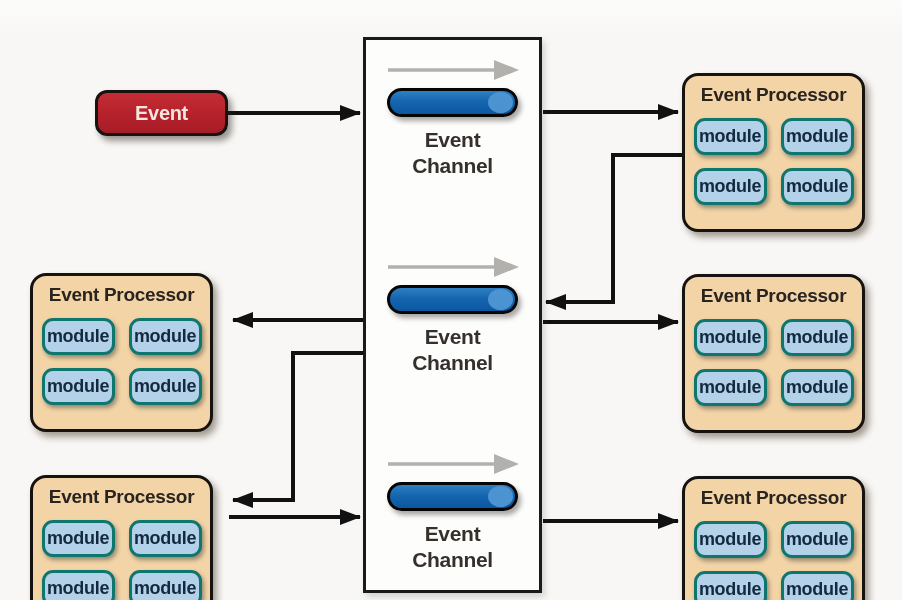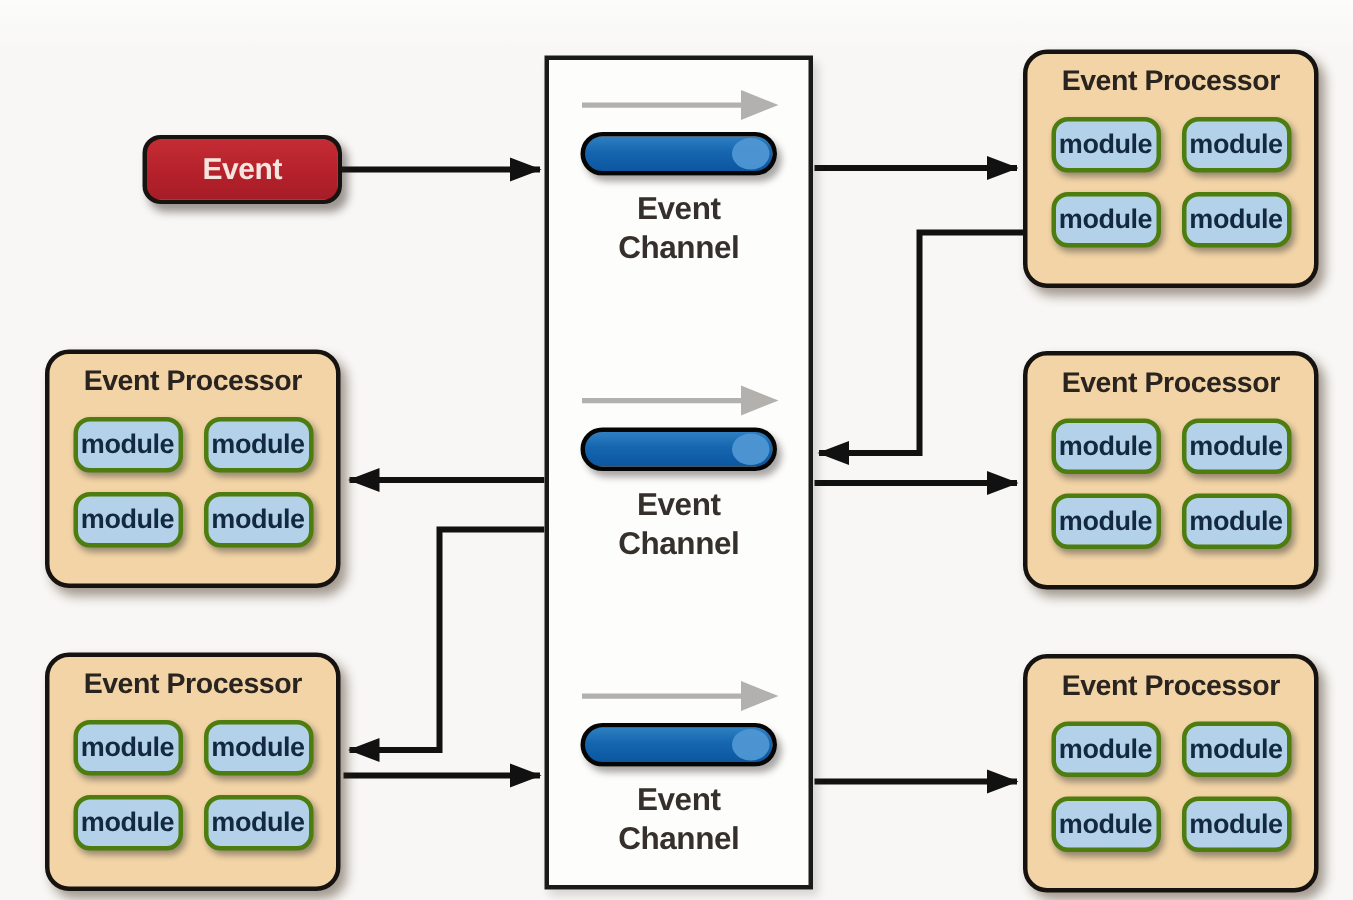--- a/index.html
+++ b/index.html
@@ -45,31 +45,32 @@
     position:absolute;right:2px;top:1px;width:25px;height:21px;border-radius:50%;
     background:var(--pill-highlight);opacity:.95;
   }
   .channel-label{
     margin-top:10px;text-align:center;font-size:21px;font-weight:700;
     line-height:26px;color:var(--label-text);
   }
 
   
   .processor{
-    width:197px;height:159px;border:3px solid #151210;border-radius:16px;
+    width:183px;height:159px;border:3px solid #151210;border-radius:16px;
     background:var(--processor-fill);box-shadow:4px 5px 7px rgba(60,40,20,.45);
     padding-top:8px;
+    margin-top:40px;
   }
   .processor-title{text-align:center;font-size:19px;font-weight:700;color:#2a2420;}
   .module-grid{
     margin-top:12px;display:grid;grid-template-columns:repeat(2,73px);
     column-gap:14px;row-gap:13px;justify-content:center;
   }
   .module{
-    height:37px;border:3px solid #4d7c0f;border-radius:11px;background:var(--module-fill);
+    height:37px;border:3px solid #0f766e;border-radius:11px;background:var(--module-fill);
     color:var(--module-text);font-size:18px;font-weight:700;line-height:31px;text-align:center;
     box-shadow:2px 3px 4px rgba(20,25,35,.4);
   }
   .p-left-middle{left:30px;top:233px;} .p-left-bottom{left:30px;top:435px;}
   .p-right-top{left:682px;top:33px;} .p-right-middle{left:682px;top:234px;} .p-right-bottom{left:682px;top:436px;}
 </style>
 </head>
 <body>
 
 <div class="stage">

